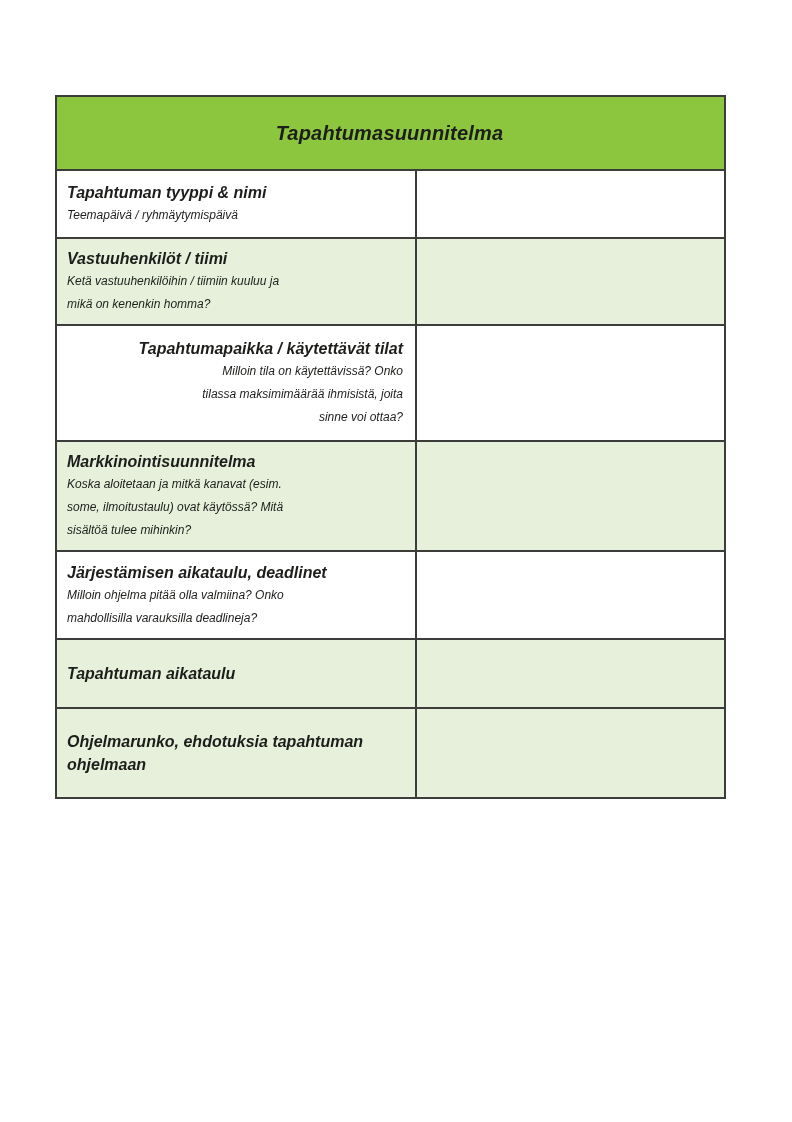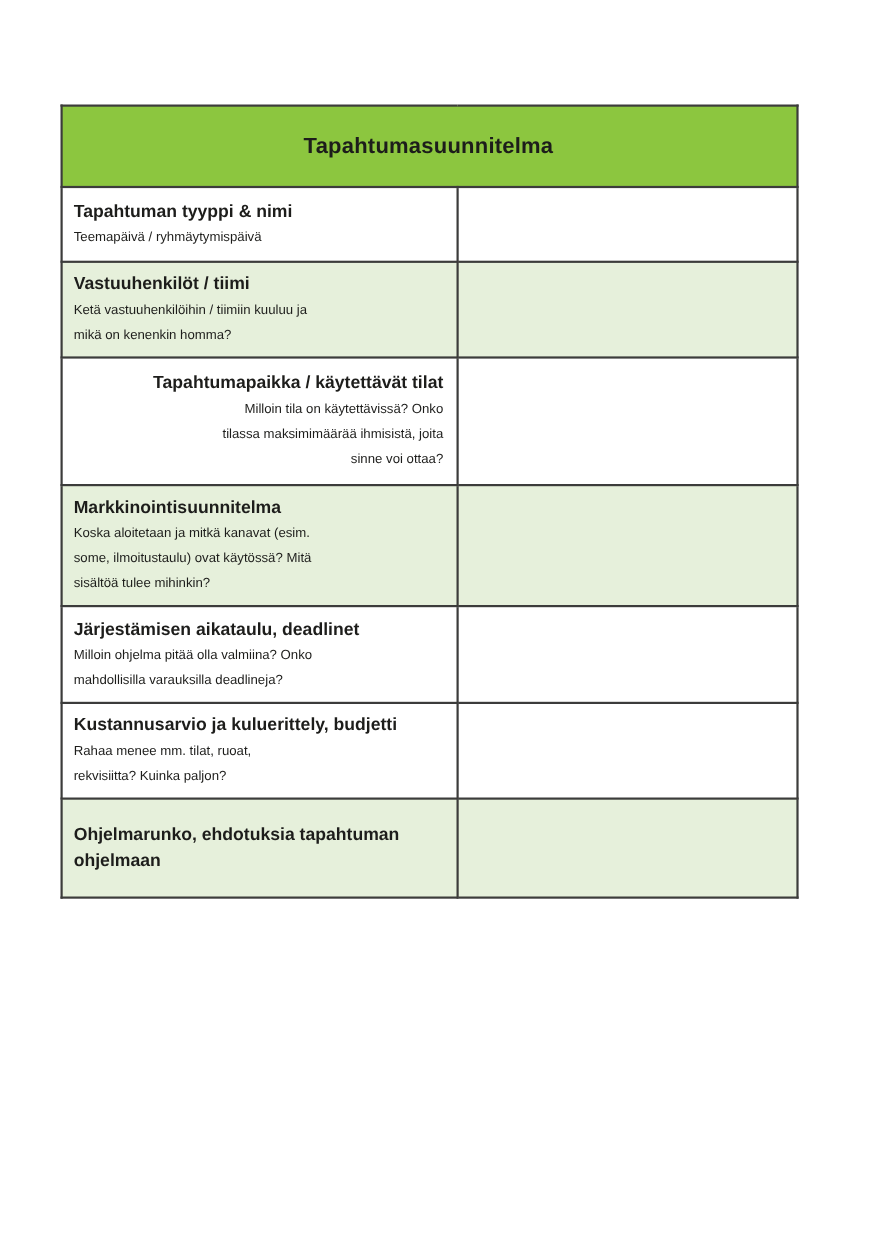--- a/index.html
+++ b/index.html
@@ -22,20 +22,21 @@
     position: absolute;
     left: 55px; top: 95px;
     width: 669px;
     border-collapse: collapse;
     table-layout: fixed;
   }
   table.plan td {
     border: 2px solid var(--border);
     vertical-align: middle;
     padding: 8px 12px 8px 10px;
+    font-style: italic;
   }
   col.c-left  { width: 360px; }
   col.c-right { width: 309px; }
 
   td.header-cell {
     background: var(--header-bg);
     text-align: center;
     font-weight: 700;
     font-size: 20px;
     letter-spacing: 0.2px;
@@ -117,25 +118,24 @@
     <td class="cell-right"></td>
   </tr>
         <tr>
     <td class="cell-left">
       <div class="row-label">Järjestämisen aikataulu, deadlinet</div>
       <div class="row-desc">Milloin ohjelma pitää olla valmiina? Onko
 mahdollisilla varauksilla deadlineja?</div>
     </td>
     <td class="cell-right"></td>
   </tr>
-        <tr>
+        <tr class="shaded">
     <td class="cell-left">
-      <div class="row-label">Kustannusarvio ja kuluerittely, budjetti</div>
-      <div class="row-desc">Rahaa menee mm. tilat, ruoat,
-rekvisiitta? Kuinka paljon?</div>
+      <div class="row-label">Tapahtuman aikataulu</div>
+
     </td>
     <td class="cell-right"></td>
   </tr>
         <tr class="shaded">
     <td class="cell-left">
       <div class="row-label">Ohjelmarunko, ehdotuksia tapahtuman
 ohjelmaan</div>
 
     </td>
     <td class="cell-right"></td>

